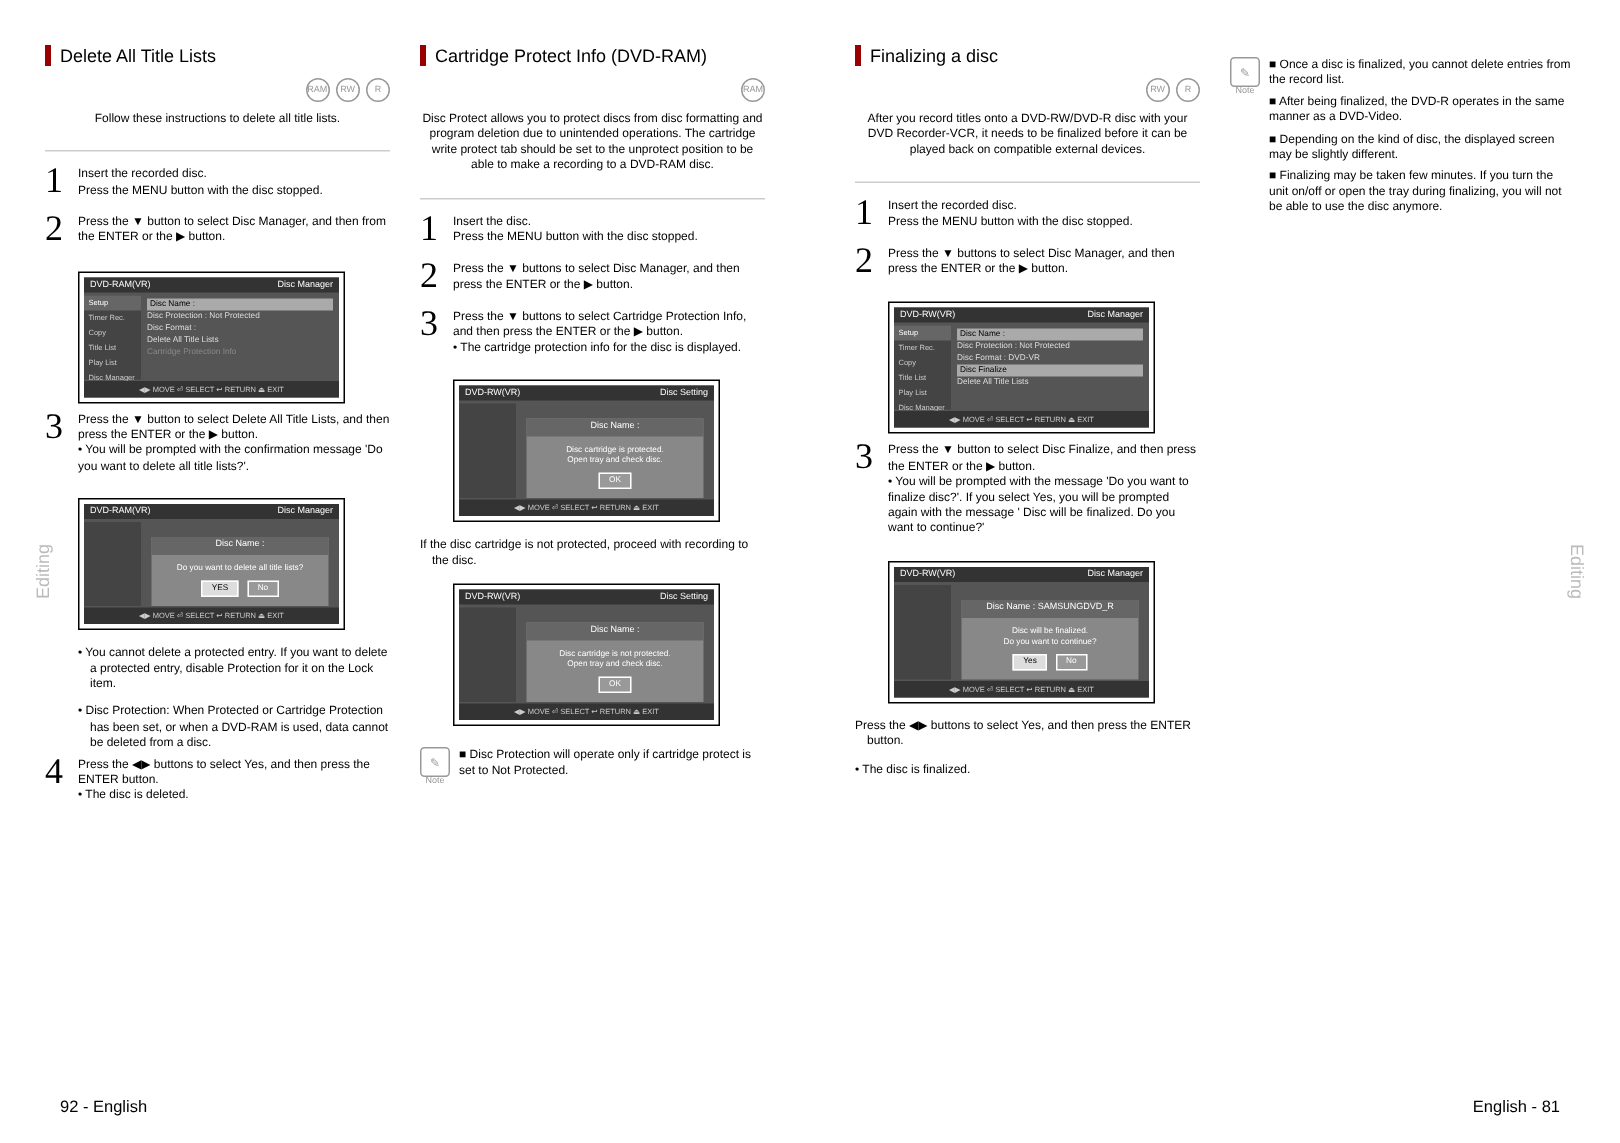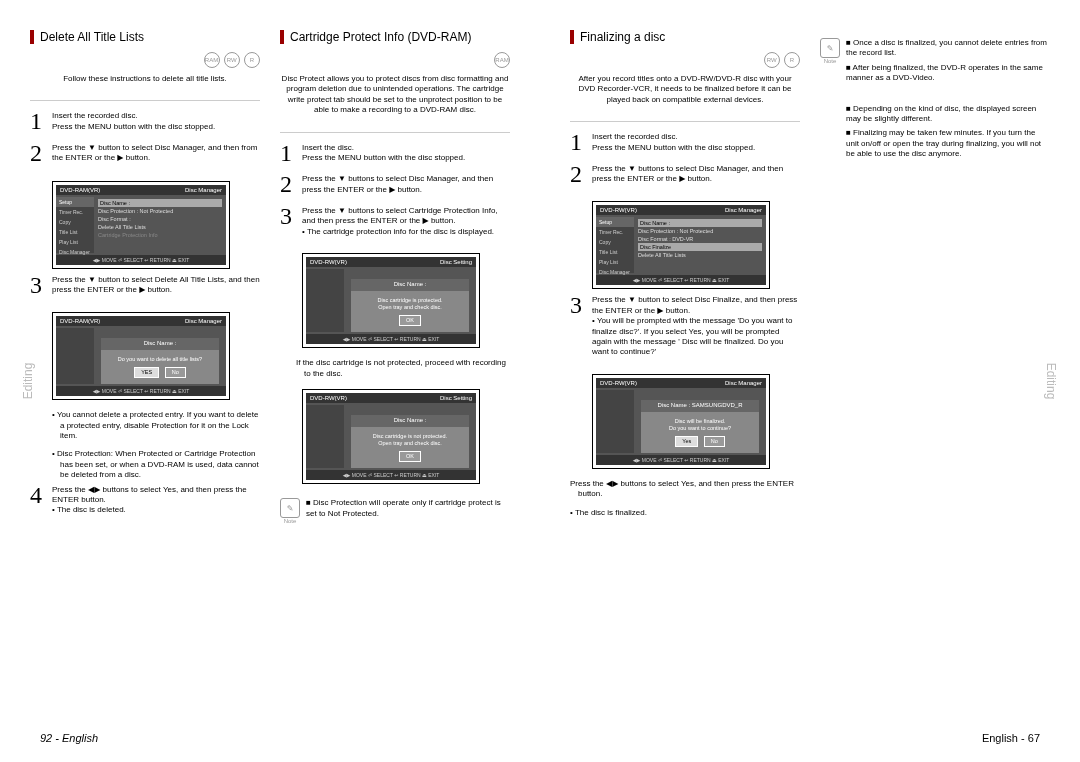--- a/index.html
+++ b/index.html
@@ -215,21 +215,20 @@
     top:50%;
     transform: translateY(-50%) rotate(90deg);
     transform-origin: center;
     font-size:12px;
     color:#bbb;
   }
   .pgfoot-l {
     position:absolute;
     left:40px;bottom:18px;
     font-size:11px;
-    font-style:italic;
   }
   .pgfoot-r {
     position:absolute;
     right:40px;bottom:18px;
     font-size:11px;
   }
 </style>
 </head>
 <body>
 
@@ -287,20 +286,21 @@
               <div class="osd-row" style="color:#888">Cartridge Protection Info</div>
             </div>
             <div class="osd-footer">◀▶ MOVE   ⏎ SELECT   ↩ RETURN   ⏏ EXIT</div>
           </div>
         </div>
 
         <div class="step">
           <div class="step-num">3</div>
           <div class="step-body">
             <div>Press the ▼ button to select Delete All Title Lists, and then press the ENTER or the ▶ button.</div>
+            <div>• You will be prompted with the confirmation message  'Do you want to delete all title lists?'.</div>
           </div>
         </div>
 
         <div class="osd">
           <div class="osd-inner">
             <div class="osd-title">
               <span>DVD-RAM(VR)</span>
               <span>Disc Manager</span>
             </div>
             <div class="osd-sidebar"></div>
@@ -370,21 +370,21 @@
                 <div class="osd-dlg-title">Disc Name  :</div>
                 <div>Disc cartridge is protected.</div>
                 <div>Open tray and check disc.</div>
                 <span class="osd-btn">OK</span>
               </div>
             </div>
             <div class="osd-footer">◀▶ MOVE   ⏎ SELECT   ↩ RETURN   ⏏ EXIT</div>
           </div>
         </div>
 
-        <div class="bullet" style="margin-left:16px">If the disc cartridge is not protected, proceed with recording to the disc.</div>
+        <div class="bullet" style="margin-left:0">If the disc cartridge is not protected, proceed with recording to the disc.</div>
 
         <div class="osd">
           <div class="osd-inner">
             <div class="osd-title">
               <span>DVD-RW(VR)</span>
               <span>Disc Setting</span>
             </div>
             <div class="osd-sidebar"></div>
             <div class="osd-main">
               <div class="osd-dialog">
@@ -497,22 +497,22 @@
 
       <div class="col">
         <div class="note-row">
           <div style="text-align:center">
             <div class="note-icon">✎</div>
             <div class="note-label">Note</div>
           </div>
           <div class="note-text">
             <div>■ Once a disc is finalized, you cannot delete entries from the record list.</div>
             <div style="margin-top:4px">■ After being finalized, the DVD-R operates in the same manner as a DVD-Video.</div>
-            <div style="margin-top:20px">■ Depending on the kind of disc, the displayed screen may be slightly different.</div>
+            <div style="margin-top:4px">■ Depending on the kind of disc, the displayed screen may be slightly different.</div>
             <div style="margin-top:4px">■ Finalizing may be taken few minutes. If you turn the unit on/off or open the tray during finalizing, you will not be able to use the disc anymore.</div>
           </div>
         </div>
       </div>
     </div>
-    <div class="pgfoot-r">English - 67</div>
+    <div class="pgfoot-r">English - 81</div>
   </div>
 
 </div>
 
 </body></html>

